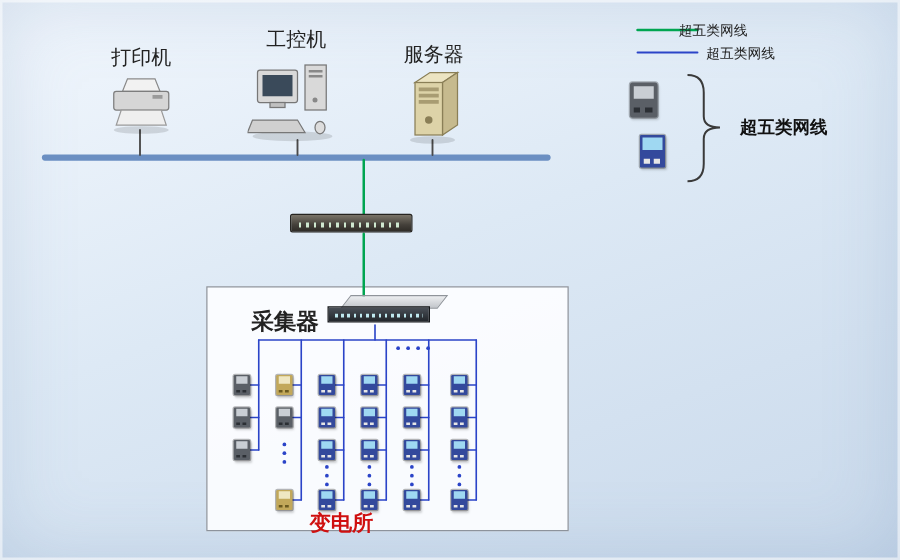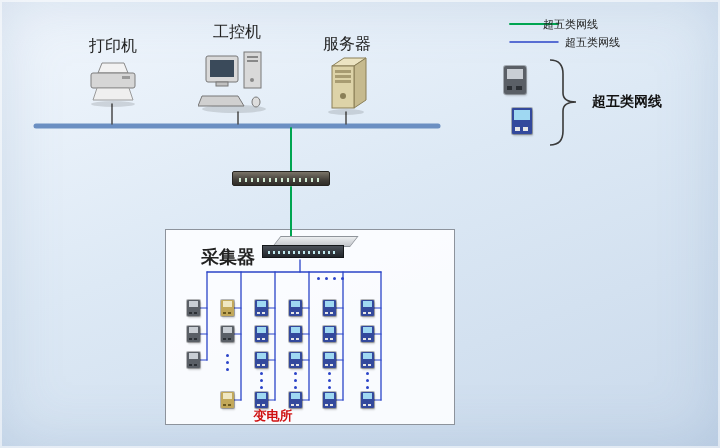--- a/index.html
+++ b/index.html
@@ -14,21 +14,21 @@
   .wire-svg{position:absolute;left:0;top:0;z-index:2;}
   .lbl{position:absolute;font-size:16px;white-space:nowrap;transform:translateX(-50%);z-index:4;}
   .lbl-l{position:absolute;font-size:11px;white-space:nowrap;z-index:4;}
   .lab-printer{left:113px;top:36px}
   .lab-computer{left:237px;top:22px}
   .lab-server{left:347px;top:34px}
   .lab-legend1{left:543px;top:17px}
   .lab-legend2{left:565px;top:35px}
   .lab-smart{left:592px;top:93px;font-weight:bold;font-size:14px;color:#111}
   .lab-collector{left:201px;top:245px;font-weight:bold;font-size:18px}
-  .lab-substation{left:273px;top:407px;font-weight:bold;font-size:13px;color:#cf1010}
+  .lab-substation{left:273px;top:407px;font-weight:bold;font-size:17px;color:#cf1010}
   .box{position:absolute;left:165px;top:229px;width:290px;height:196px;z-index:1;
        background:rgba(252,253,255,.93);border:1px solid #8d939c;box-sizing:border-box;}
   .dev{position:absolute;z-index:3;}
   .dev-printer{left:86px;top:62px;width:54px;height:46px}
   .dev-computer{left:198px;top:50px;width:80px;height:64px}
   .dev-server{left:324px;top:56px;width:46px;height:60px}
   .switch{position:absolute;left:232px;top:171px;width:98px;height:15px;z-index:3;
           background:linear-gradient(#7a7468,#44403a 60%,#2f2c27);border:1px solid #262420;border-radius:2px;box-sizing:border-box;}
   .switch .ports{position:absolute;left:6px;right:6px;bottom:3px;height:4px;
           background:repeating-linear-gradient(90deg,#cfe8d0 0 2px,transparent 2px 6px);}

